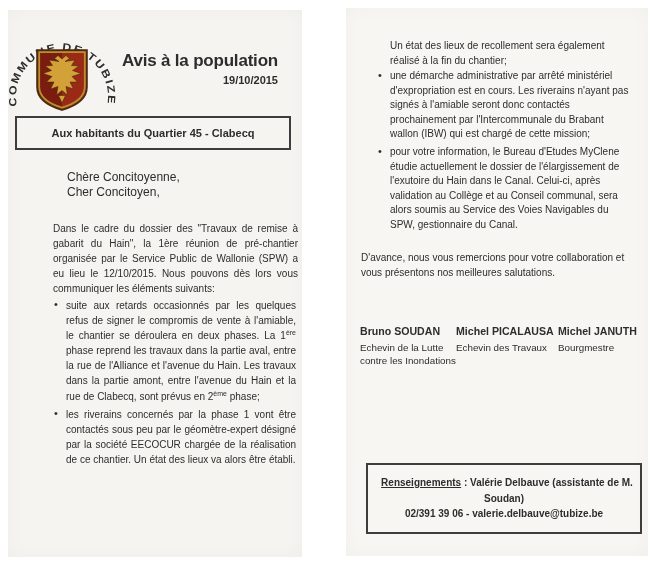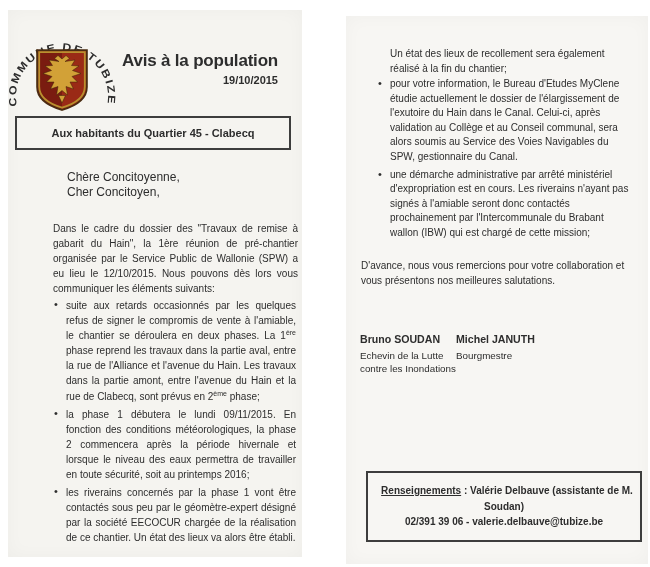--- a/index.html
+++ b/index.html
@@ -8,21 +8,21 @@
     font-family:"Liberation Sans", sans-serif;
     color:var(--ink,#2d2d2d);
     -webkit-font-smoothing:antialiased;
   }
   .canvas{position:relative;width:650px;height:567px;background:#fff;overflow:hidden;}
   .page{
     position:absolute;
     box-shadow:inset 0 0 18px rgba(0,0,0,0.03);
   }
   .page-left{left:8px;top:10px;width:294px;height:547px;background:var(--page-bg,#f5f4f0);}
-  .page-right{left:346px;top:16px;width:302px;height:548px;background:var(--page-bg2,#f7f6f3);}
+  .page-right{left:346px;top:8px;width:302px;height:548px;background:var(--page-bg2,#f7f6f3);}
 
   
   .logo{position:absolute;left:0px;top:0px;width:110px;height:118px;}
   .logo text{
     font-family:"Liberation Sans", sans-serif;
     font-size:10.5px;font-weight:bold;
     fill:var(--ink,#2d2d2d);letter-spacing:1.4px;
   }
   .shield-outline{fill:none;stroke:#4a2c12;stroke-width:3.6;}
   .shield-dark{fill:var(--shield-dark,#7a1c10);}
@@ -103,41 +103,44 @@
 
     <div class="salutation">
       <div>Chère Concitoyenne,</div>
       <div>Cher Concitoyen,</div>
     </div>
 
     <p class="intro">Dans le cadre du dossier des "Travaux de remise à gabarit du Hain", la 1ère réunion de pré-chantier organisée par le Service Public de Wallonie (SPW) a eu lieu le 12/10/2015. Nous pouvons dès lors vous communiquer les éléments suivants:</p>
 
     <ul class="bullets bullets-left" id="left-bullets">
         <li><span>suite aux retards occasionnés par les quelques refus de signer le compromis de vente à l'amiable, le chantier se déroulera en deux phases. La 1</span><sup>ère</sup><span> phase reprend les travaux dans la partie aval, entre la rue de l'Alliance et l'avenue du Hain. Les travaux dans la partie amont, entre l'avenue du Hain et la rue de Clabecq, sont prévus en 2</span><sup>ème</sup><span> phase;</span></li>
-        <li><span>la phase 1 débutera le lundi 09/11/2015. En fonction des conditions météorologiques, la phase 2 commencera après la période hivernale et lorsque le niveau des eaux permettra de travailler en toute sécurité, soit au printemps 2016;</span></li>
         <li><span>les riverains concernés par la phase 1 vont être contactés sous peu par le géomètre-expert désigné par la société EECOCUR chargée de la réalisation de ce chantier. Un état des lieux va alors être établi.</span></li>
       </ul>
   </div>
 
   <div class="page page-right">
 
     <div class="continuation">Un état des lieux de recollement sera également réalisé à la fin du chantier;</div>
 
     <ul class="bullets bullets-right" id="right-bullets">
+        <li><span>une démarche administrative par arrêté ministériel d'expropriation est en cours. Les riverains n'ayant pas signés à l'amiable seront donc contactés prochainement par l'Intercommunale du Brabant wallon (IBW) qui est chargé de cette mission;</span></li>
         <li><span>pour votre information, le Bureau d'Etudes MyClene étudie actuellement le dossier de l'élargissement de l'exutoire du Hain dans le Canal. Celui-ci, après validation au Collège et au Conseil communal, sera alors soumis au Service des Voies Navigables du SPW, gestionnaire du Canal.</span></li>
-        <li><span>une démarche administrative par arrêté ministériel d'expropriation est en cours. Les riverains n'ayant pas signés à l'amiable seront donc contactés prochainement par l'Intercommunale du Brabant wallon (IBW) qui est chargé de cette mission;</span></li>
       </ul>
 
     <p class="closing">D'avance, nous vous remercions pour votre collaboration et vous présentons nos meilleures salutations.</p>
 
     <div class="signatures" id="signatures">
         <div class="sig-col">
           <div class="sig-name">Bruno SOUDAN</div>
           <div>Echevin de la Lutte</div>
           <div>contre les Inondations</div>
+        </div>
+        <div class="sig-col">
+          <div class="sig-name">Michel PICALAUSA</div>
+          <div>Echevin des Travaux</div>
         </div>
         <div class="sig-col">
           <div class="sig-name">Michel JANUTH</div>
           <div>Bourgmestre</div>
         </div>
       </div>
 
     <div class="info-box">
       <div>
         <span class="underline">Renseignements</span><span> : Valérie Delbauve (assistante de M. Soudan)</span>

